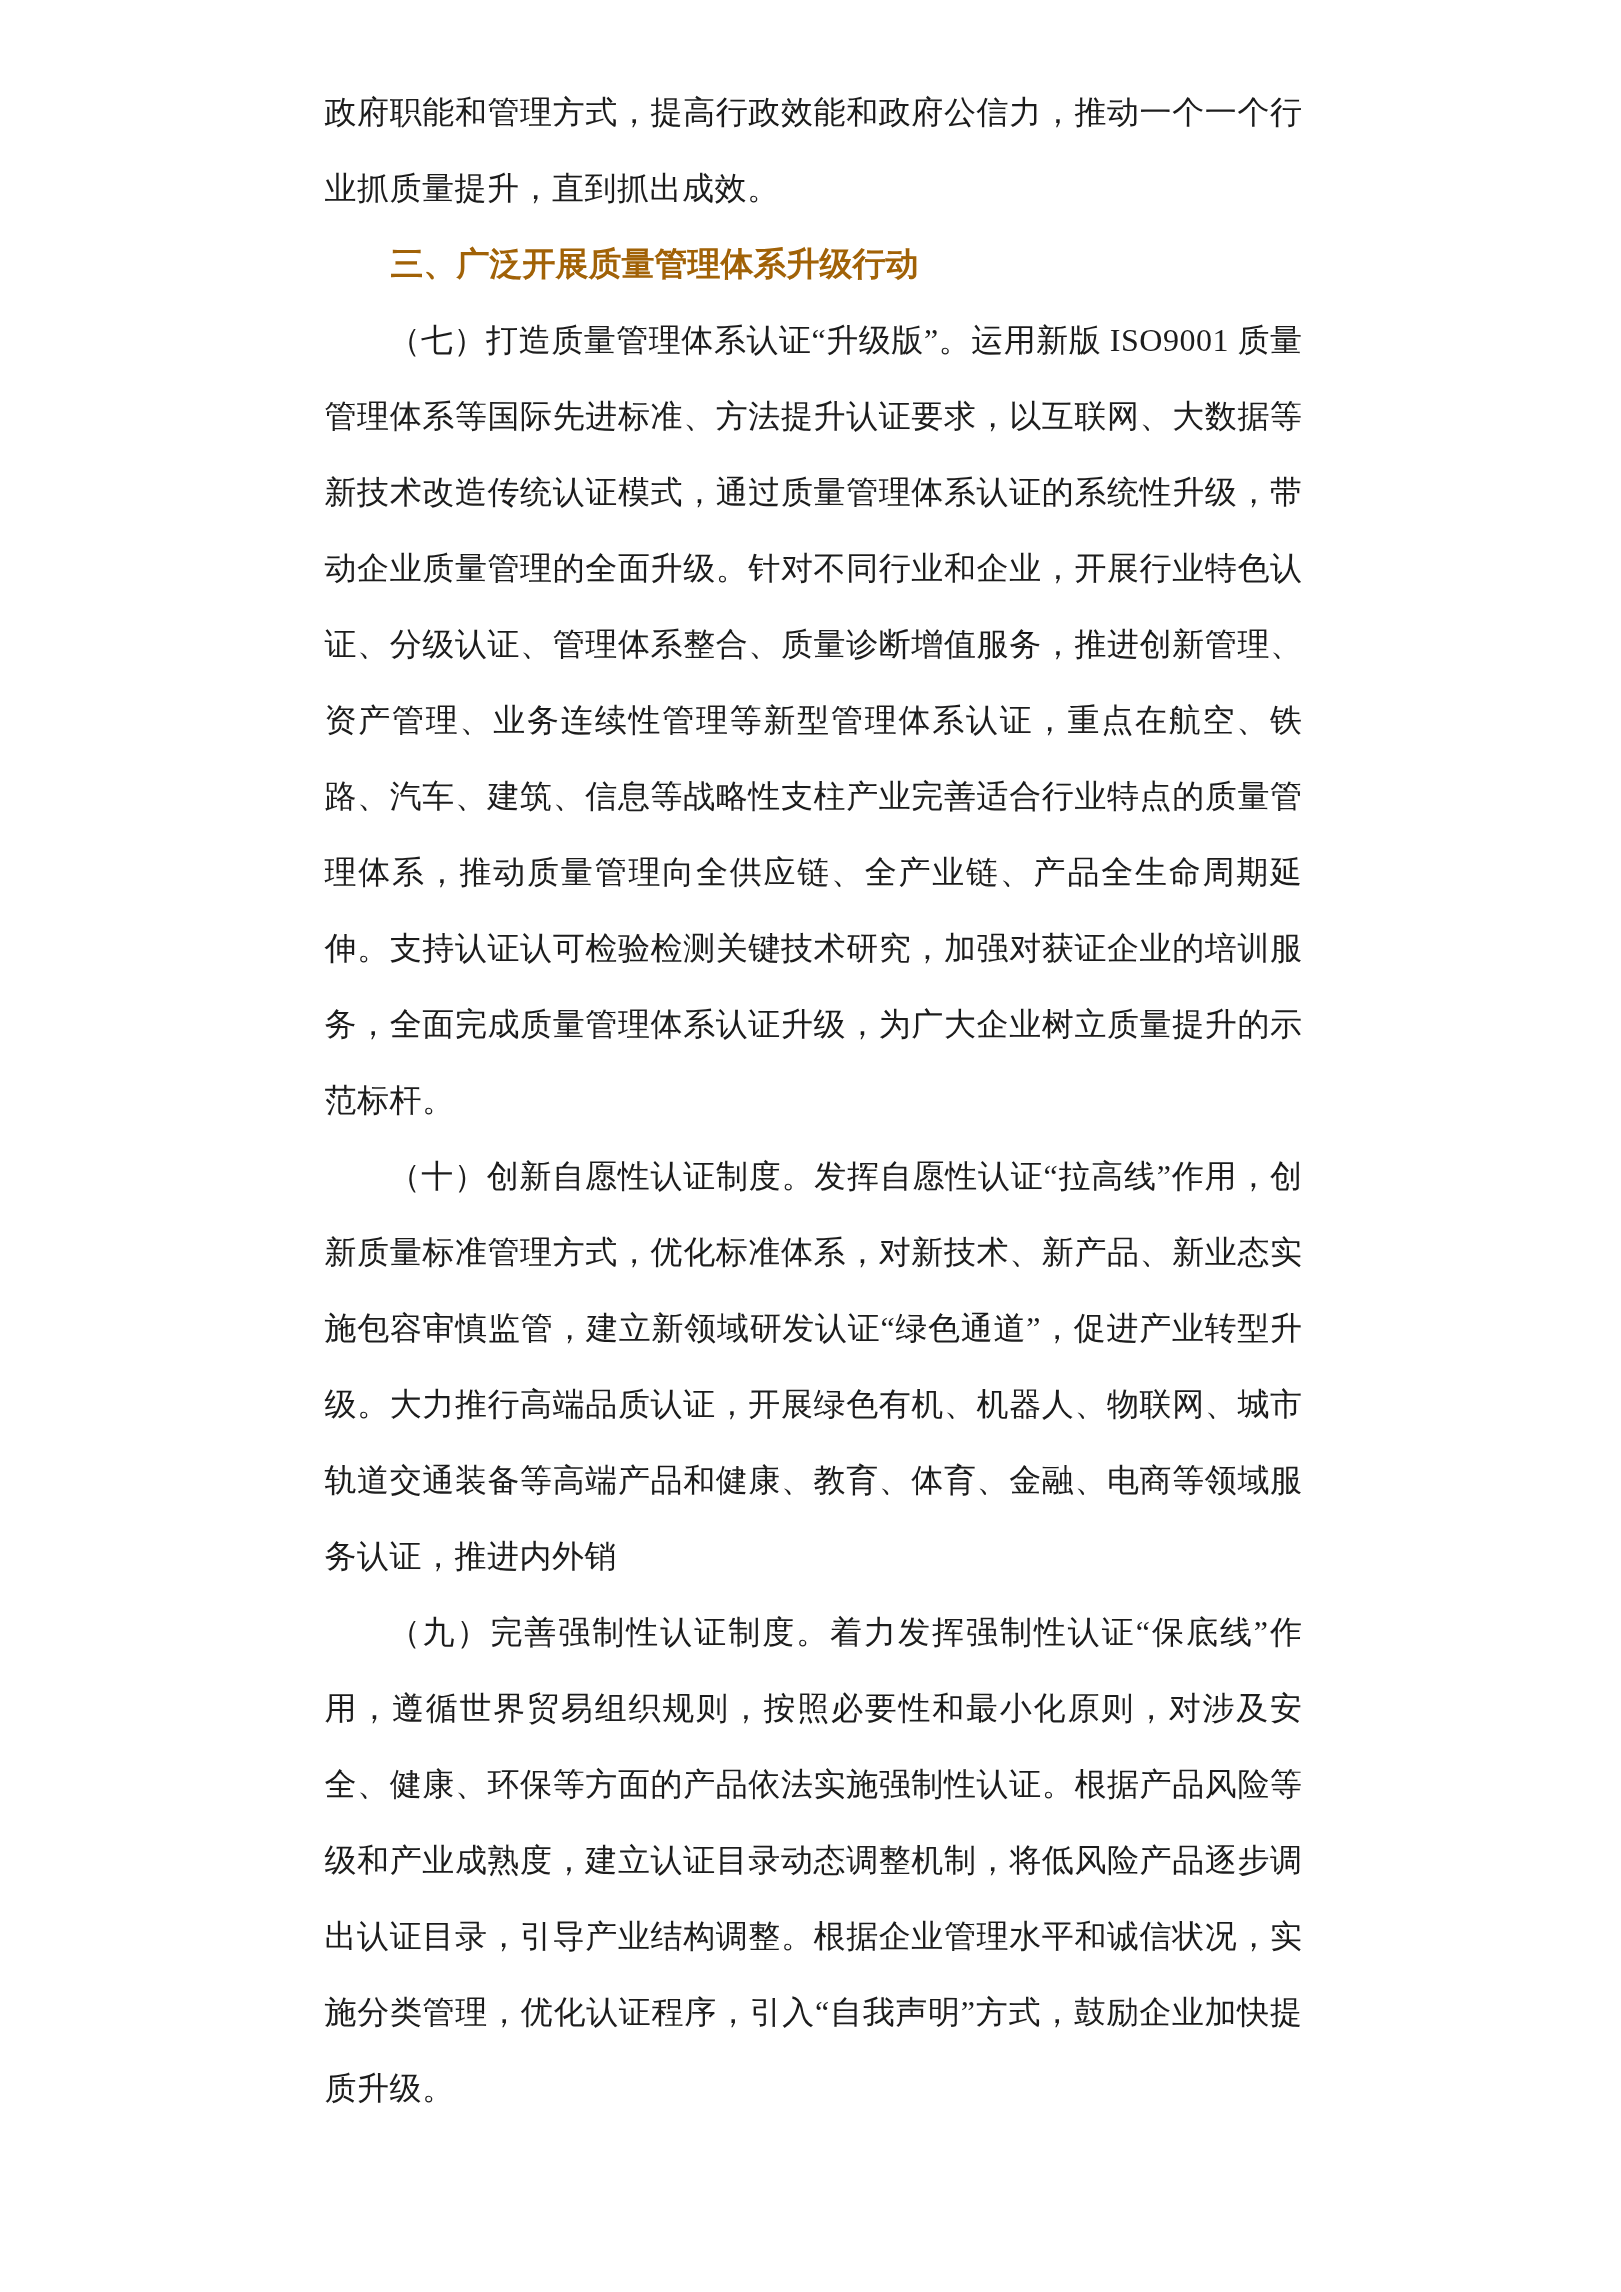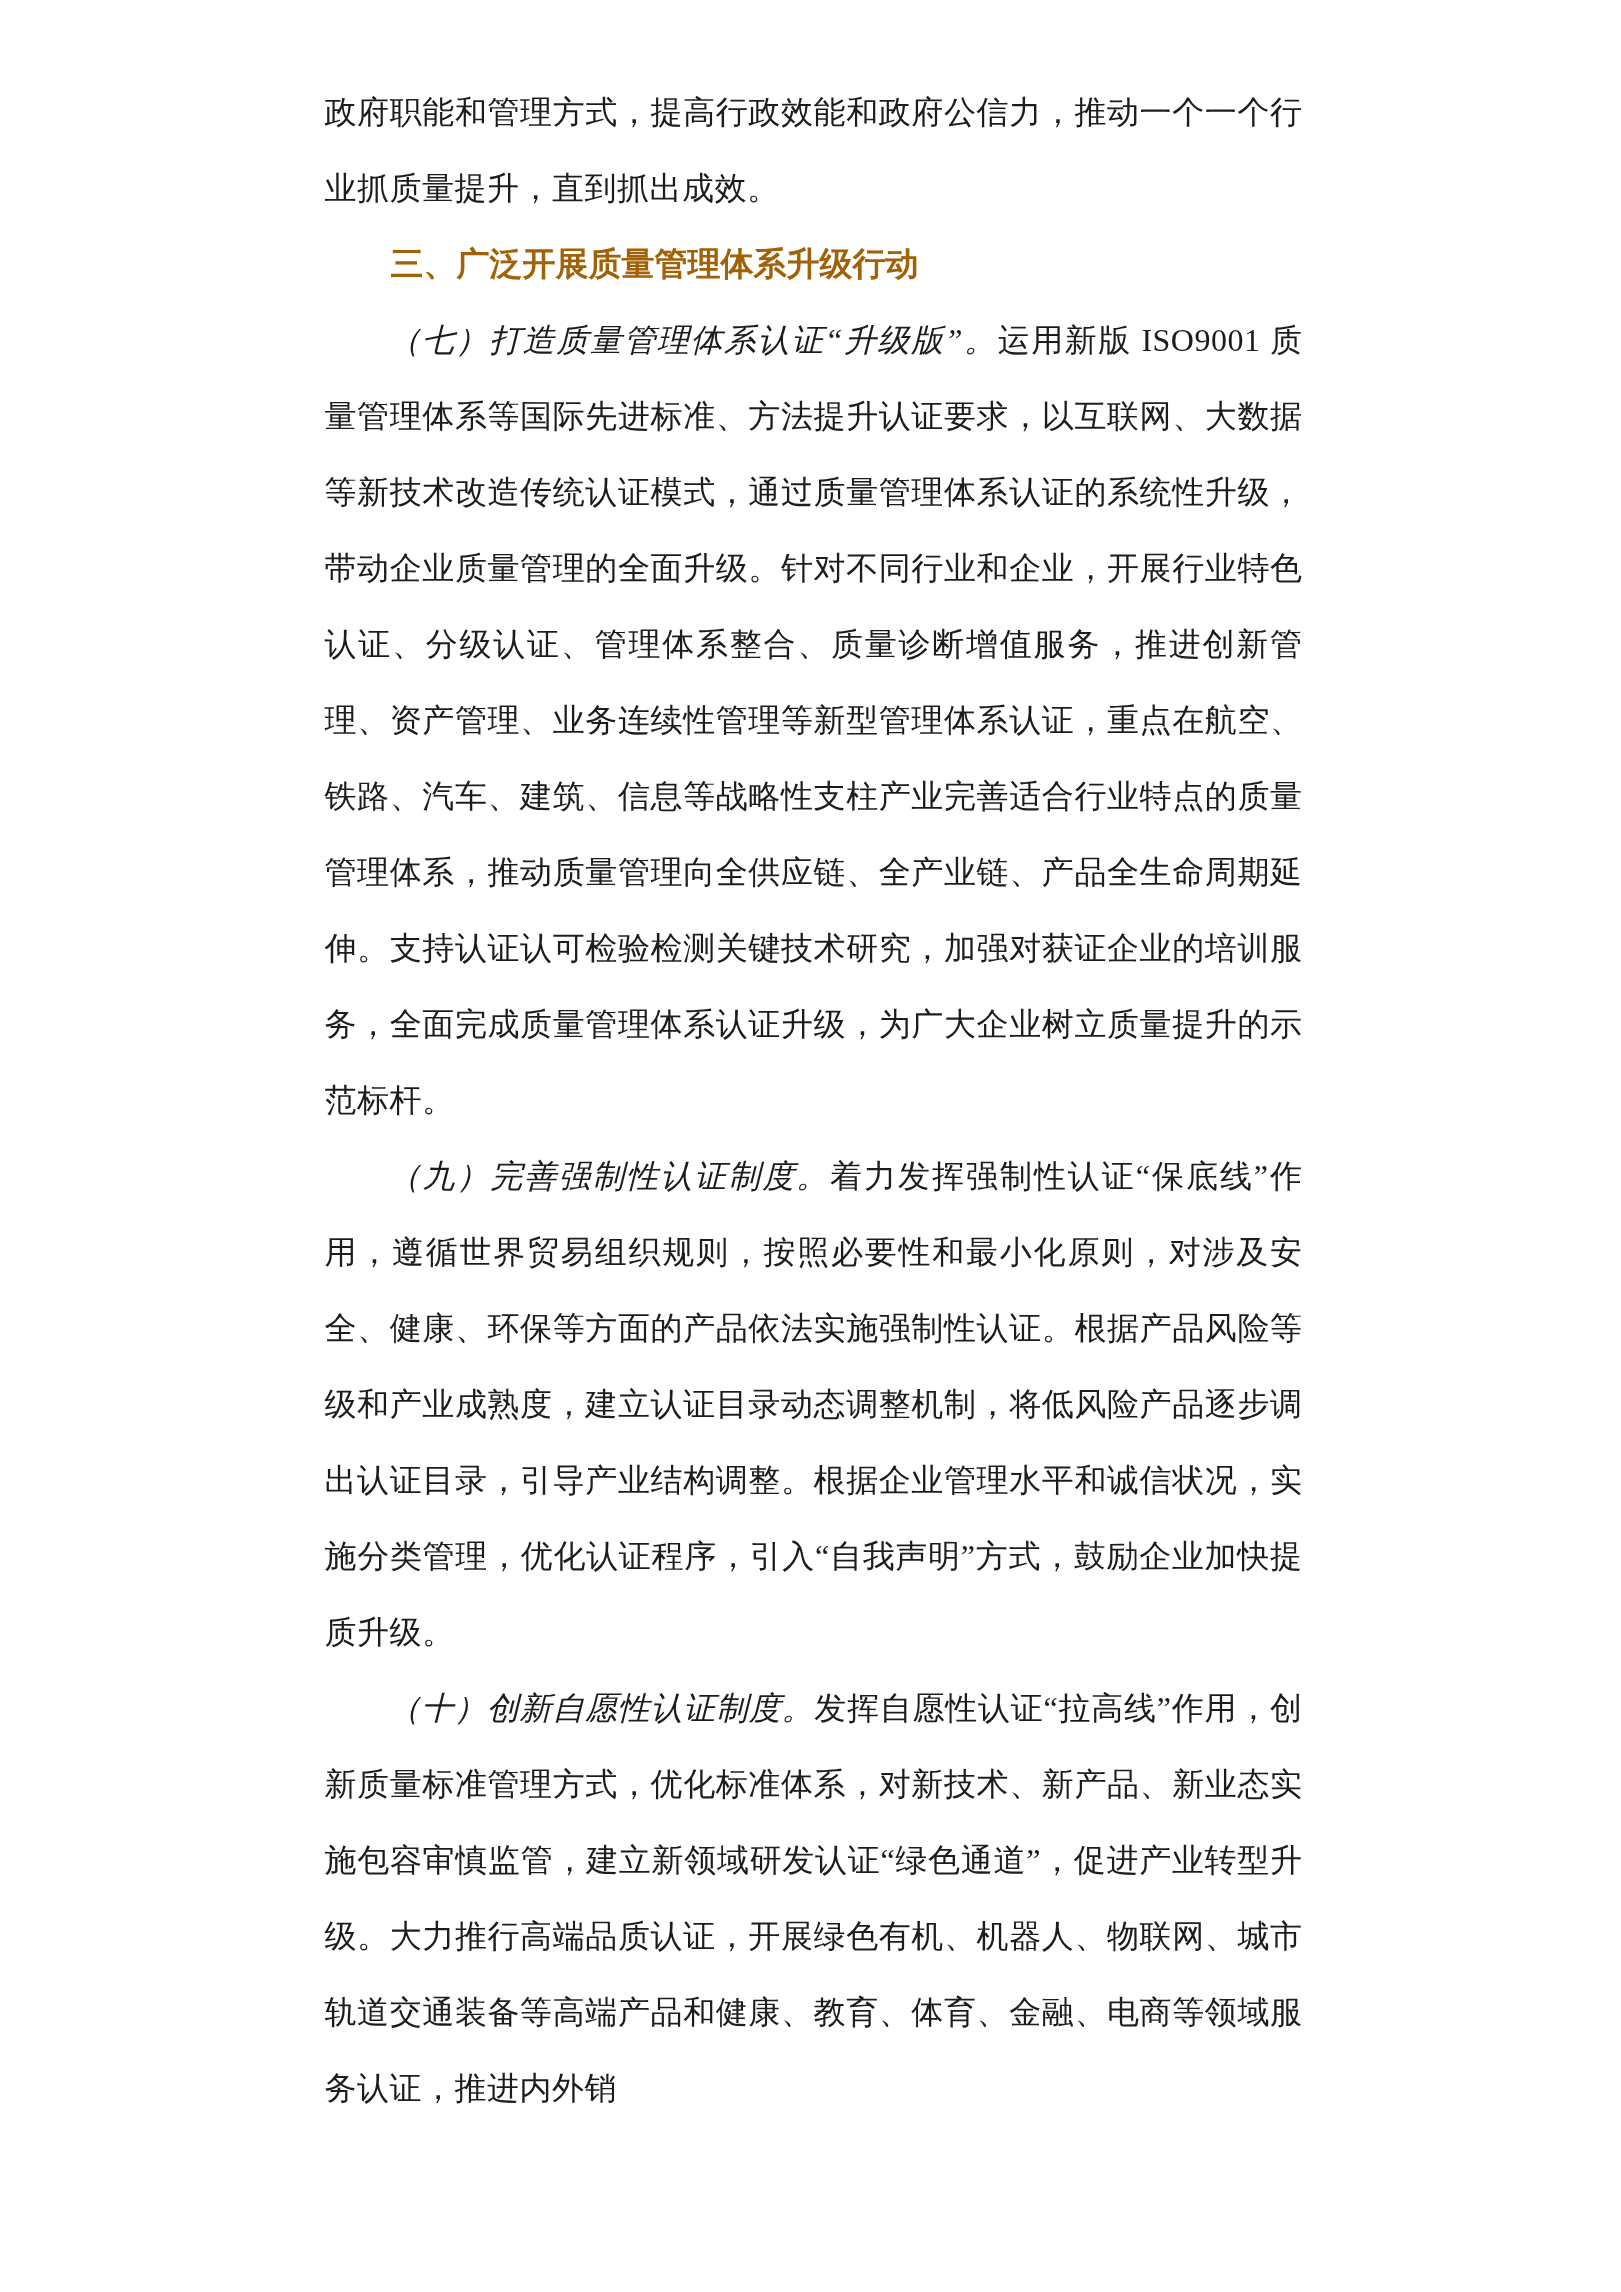--- a/index.html
+++ b/index.html
@@ -36,34 +36,33 @@
     font-size: 33px;
     line-height: 76px;
     font-weight: bold;
     text-indent: 2em;
     text-align: left;
     font-family: "Liberation Sans", "DejaVu Sans", sans-serif;
     color: #a16207;
   }
   .lead {
     
-    font-style: italic;
   }
 </style>
 </head>
 <body>
 
 <div class="page">
 
   <p class="para continuation">政府职能和管理方式，提高行政效能和政府公信力，推动一个一个行业抓质量提升，直到抓出成效。</p>
 
   <h2 class="section-heading">三、广泛开展质量管理体系升级行动</h2>
 
   <p class="para"><span class="lead">（七）打造质量管理体系认证“升级版”。</span><span>运用新版 ISO9001 质量管理体系等国际先进标准、方法提升认证要求，以互联网、大数据等新技术改造传统认证模式，通过质量管理体系认证的系统性升级，带动企业质量管理的全面升级。针对不同行业和企业，开展行业特色认证、分级认证、管理体系整合、质量诊断增值服务，推进创新管理、资产管理、业务连续性管理等新型管理体系认证，重点在航空、铁路、汽车、建筑、信息等战略性支柱产业完善适合行业特点的质量管理体系，推动质量管理向全供应链、全产业链、产品全生命周期延伸。支持认证认可检验检测关键技术研究，加强对获证企业的培训服务，全面完成质量管理体系认证升级，为广大企业树立质量提升的示范标杆。</span></p>
 
 
 
+  <p class="para"><span class="lead">（十）创新自愿性认证制度。</span><span>发挥自愿性认证“拉高线”作用，创新质量标准管理方式，优化标准体系，对新技术、新产品、新业态实施包容审慎监管，建立新领域研发认证“绿色通道”，促进产业转型升级。大力推行高端品质认证，开展绿色有机、机器人、物联网、城市轨道交通装备等高端产品和健康、教育、体育、金融、电商等领域服务认证，推进内外销</span></p>
+
   <p class="para"><span class="lead">（九）完善强制性认证制度。</span><span>着力发挥强制性认证“保底线”作用，遵循世界贸易组织规则，按照必要性和最小化原则，对涉及安全、健康、环保等方面的产品依法实施强制性认证。根据产品风险等级和产业成熟度，建立认证目录动态调整机制，将低风险产品逐步调出认证目录，引导产业结构调整。根据企业管理水平和诚信状况，实施分类管理，优化认证程序，引入“自我声明”方式，鼓励企业加快提质升级。</span></p>
-
-  <p class="para"><span class="lead">（十）创新自愿性认证制度。</span><span>发挥自愿性认证“拉高线”作用，创新质量标准管理方式，优化标准体系，对新技术、新产品、新业态实施包容审慎监管，建立新领域研发认证“绿色通道”，促进产业转型升级。大力推行高端品质认证，开展绿色有机、机器人、物联网、城市轨道交通装备等高端产品和健康、教育、体育、金融、电商等领域服务认证，推进内外销</span></p>
 
 </div>
 
 
 </body></html>

